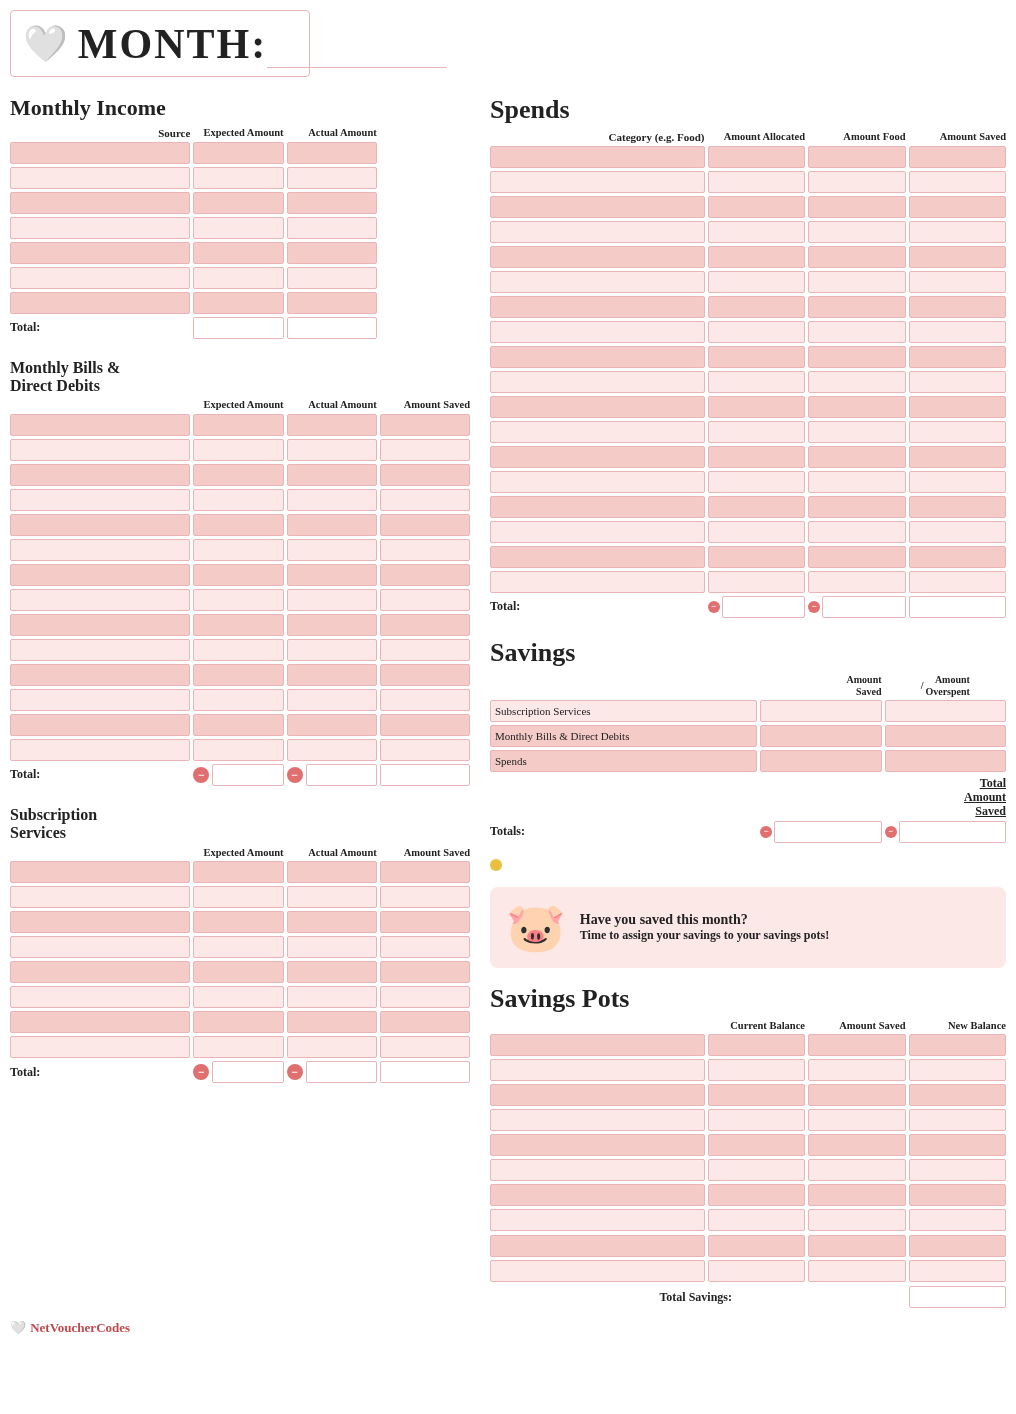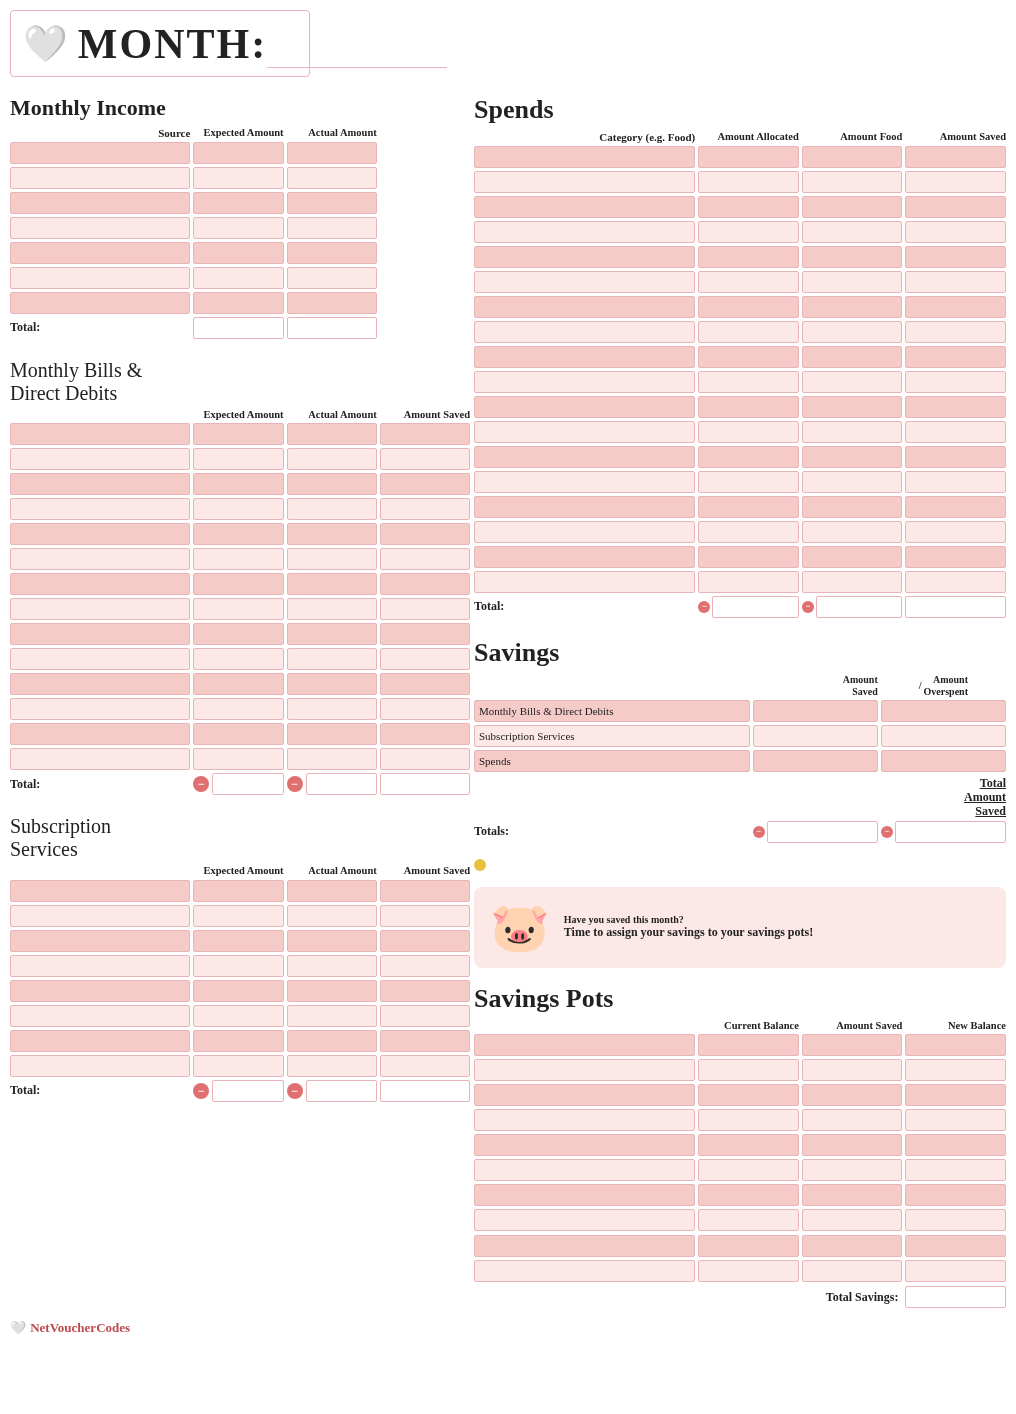--- a/index.html
+++ b/index.html
@@ -40,21 +40,21 @@
       font-family: Georgia, serif;
       width: 180px;
       outline: none;
       background: transparent;
     }
 
     
     .main-layout {
       display: grid;
       grid-template-columns: 460px 1fr;
-      gap: 0 4px;
+      gap: 0 20px;
     }
 
     
     .section-title {
       font-size: 22px;
       font-weight: bold;
       font-family: Georgia, serif;
       margin-bottom: 6px;
     }
     .section-title-large {
@@ -100,21 +100,21 @@
     .piggy-area {
       background: #fce8e6;
       border-radius: 8px;
       padding: 12px 16px;
       display: flex;
       align-items: center;
       gap: 14px;
       margin-bottom: 16px;
     }
     .piggy-icon { font-size: 48px; }
-    .piggy-text { font-weight: bold; font-size: 10px; font-family: Georgia, serif; }
+    .piggy-text { font-weight: bold; font-size: 14px; font-family: Georgia, serif; }
 
     
     .savings-section { }
 
     
     .footer {
       margin-top: 12px;
       font-size: 13px;
       color: #c0494e;
       font-weight: bold;
@@ -198,22 +198,22 @@
     .total-label {
       font-weight: bold;
       font-size: 12px;
       padding-right: 4px;
     }
 
     .left-col { }
     .right-col { }
 
     .section-header-2line {
-      font-size: 20px;
-      font-weight: normal;
+      font-size: 16px;
+      font-weight: bold;
       font-family: Georgia, serif;
       line-height: 1.15;
       margin-bottom: 4px;
     }
   </style>
 </head>
 <body>
 
 <div class="header">
   <span class="header-icon">🤍</span>
@@ -627,28 +627,28 @@
         <div></div>
         <div class="col-header" style="font-size:10px;">Amount<br>Saved</div>
         <div class="col-header" style="font-size:10px;display:flex;align-items:center;justify-content:center;gap:2px;">
           <span>/</span>
           <span>Amount<br>Overspent</span>
         </div>
       </div>
 
       <div id="summary-rows">
           <div class="grid-row grid-summary">
+    <div class="input-cell-light" style="display:flex;align-items:center;padding:0 4px;font-size:11px;">Subscription Services</div>
+    <div class="input-cell-light"></div>
+    <div class="input-cell-light"></div>
+  </div>
+          <div class="grid-row grid-summary">
     <div class="input-cell" style="display:flex;align-items:center;padding:0 4px;font-size:11px;">Monthly Bills &amp; Direct Debits</div>
     <div class="input-cell"></div>
     <div class="input-cell"></div>
-  </div>
-          <div class="grid-row grid-summary">
-    <div class="input-cell-light" style="display:flex;align-items:center;padding:0 4px;font-size:11px;">Subscription Services</div>
-    <div class="input-cell-light"></div>
-    <div class="input-cell-light"></div>
   </div>
           <div class="grid-row grid-summary">
     <div class="input-cell" style="display:flex;align-items:center;padding:0 4px;font-size:11px;">Spends</div>
     <div class="input-cell"></div>
     <div class="input-cell"></div>
   </div>
         </div>
 
       <div style="display:grid;grid-template-columns:2.2fr 1fr 1fr;gap:3px;margin-top:4px;align-items:start;text-decoration:underline;">
         <div></div>
@@ -748,21 +748,21 @@
         <div class="input-cell"></div>
       </div>
       <div class="grid-row grid-savings">
         <div class="input-cell-light"></div>
         <div class="input-cell-light"></div>
         <div class="input-cell-light"></div>
         <div class="input-cell-light"></div>
       </div>
 
       <div class="total-line grid-savings" style="margin-top:4px;">
-        <div class="total-label" style="grid-column:1/4;text-align:right;">Total Savings:</div>
+        <div class="total-label" style="grid-column:1/4;text-align:center;">Total Savings:</div>
         <div class="input-cell-white"></div>
       </div>
     </div>
 
   </div>
 
 </div>
 
 <div class="footer">
   <span>🤍</span>

